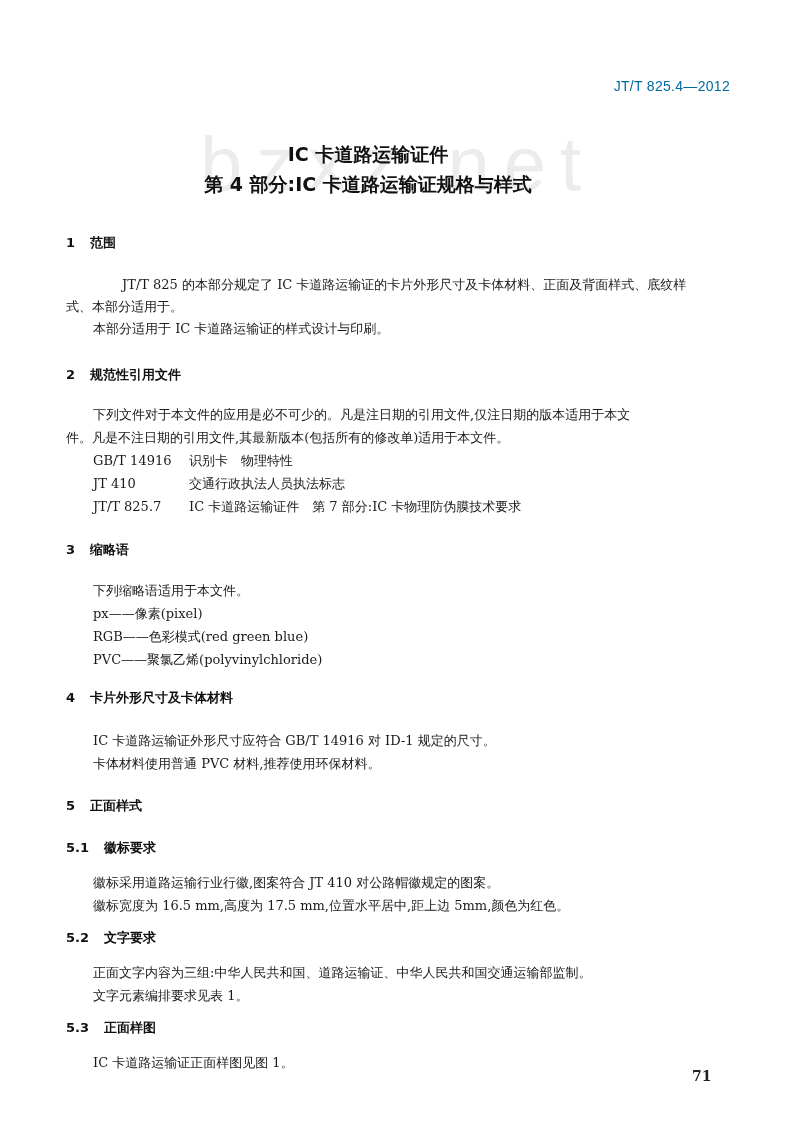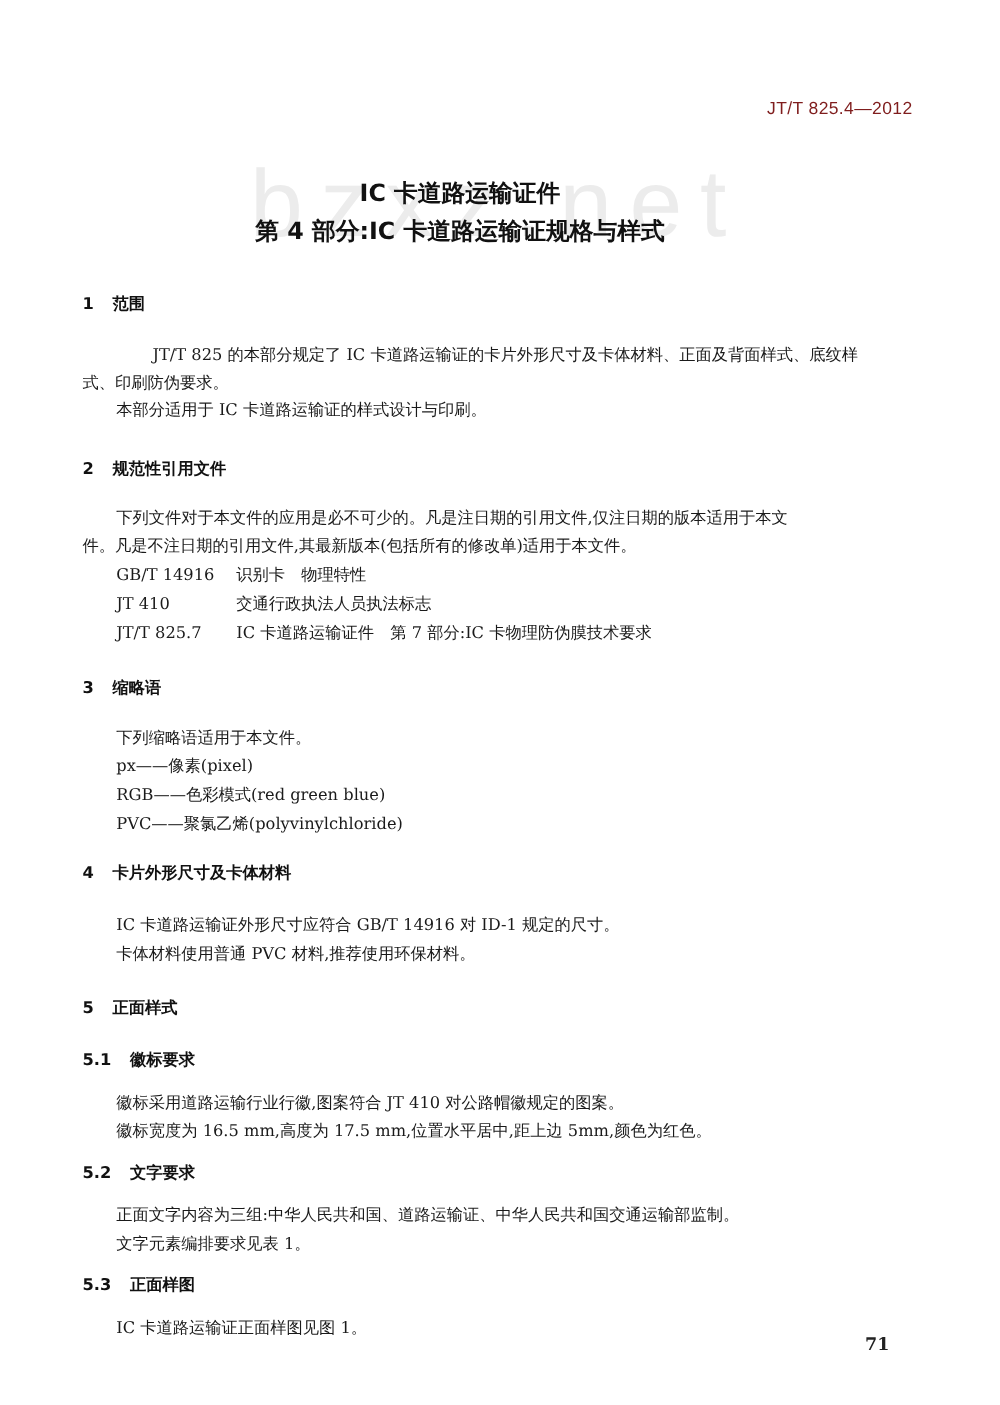--- a/index.html
+++ b/index.html
@@ -1,20 +1,20 @@
 <!DOCTYPE html>
 <html><head>
   <meta charset="utf-8">
   <style>
     html, body { margin: 0; padding: 0; background: #ffffff; }
     body { width: 800px; height: 1124px; position: relative; overflow: hidden;
            font-family: "DejaVu Serif", "Liberation Serif", serif; color: #1a1a1a; }
     .abs { position: absolute; }
     .std-code { top: 78px; right: 70px; font-family: "Liberation Sans", "DejaVu Sans", sans-serif;
-                font-size: 14px; letter-spacing: 0.3px; color: #7f1d1d; }
+                font-size: 14px; letter-spacing: 0.3px; color: #0369a1; }
     .watermark { top: 128px; left: 200px; width: 400px; height: 72px;
                  font-family: "Liberation Sans", "DejaVu Sans", sans-serif; font-weight: normal;
                  font-size: 76px; line-height: 72px; color: #ececec; letter-spacing: 14px;
                  white-space: nowrap; overflow: hidden; z-index: 0; }
     .title { left: 0; width: 736px; text-align: center; font-weight: bold;
              font-family: "DejaVu Sans", "Liberation Sans", sans-serif; z-index: 1; color: #111; }
     .title1 { top: 142px; font-size: 19px; }
     .title2 { top: 172px; font-size: 19px; }
     .h1 { left: 66px; font-family: "DejaVu Sans", "Liberation Sans", sans-serif;
           font-weight: bold; font-size: 13px; color: #111; }
@@ -33,21 +33,21 @@
 
 <div class="abs watermark">bzxz.net</div>
 
 <div class="abs title title1">IC 卡道路运输证件</div>
 <div class="abs title title2">第 4 部分:IC 卡道路运输证规格与样式</div>
 
 <div class="abs h1" style="top:234px;">
   <span class="num">1</span><span>范围</span>
 </div>
 <div class="abs p indent" style="top:274px;margin-left:29px;">JT/T 825 的本部分规定了 IC 卡道路运输证的卡片外形尺寸及卡体材料、正面及背面样式、底纹样</div>
-<div class="abs p flush" style="top:296px;">式、印刷防伪要求。</div>
+<div class="abs p flush" style="top:296px;">式、本部分适用于。</div>
 <div class="abs p indent" style="top:318px;">本部分适用于 IC 卡道路运输证的样式设计与印刷。</div>
 
 <div class="abs h1" style="top:366px;">
   <span class="num">2</span><span>规范性引用文件</span>
 </div>
 <div class="abs p indent" style="top:404px;">下列文件对于本文件的应用是必不可少的。凡是注日期的引用文件,仅注日期的版本适用于本文</div>
 <div class="abs p flush" style="top:427px;">件。凡是不注日期的引用文件,其最新版本(包括所有的修改单)适用于本文件。</div>
 <div class="abs p indent" style="top:450px;">
   <span class="ref-code">GB/T 14916</span><span>识别卡　物理特性</span>
 </div>

